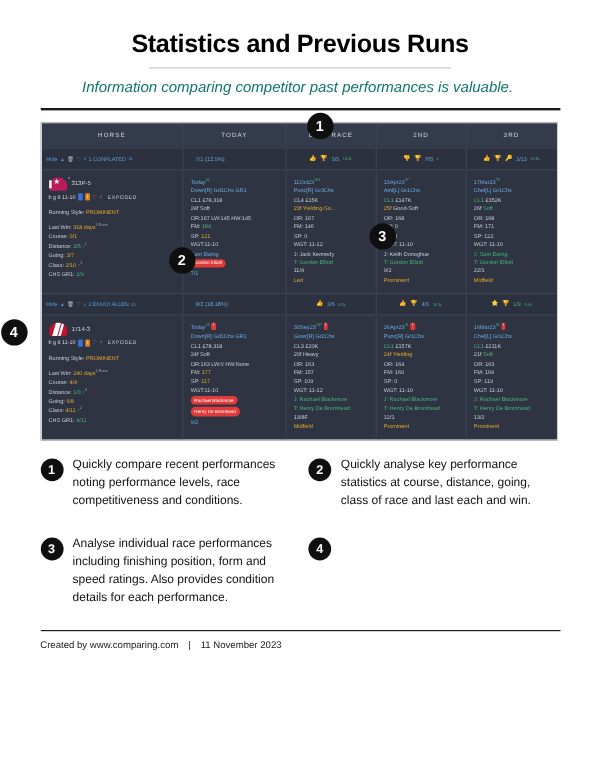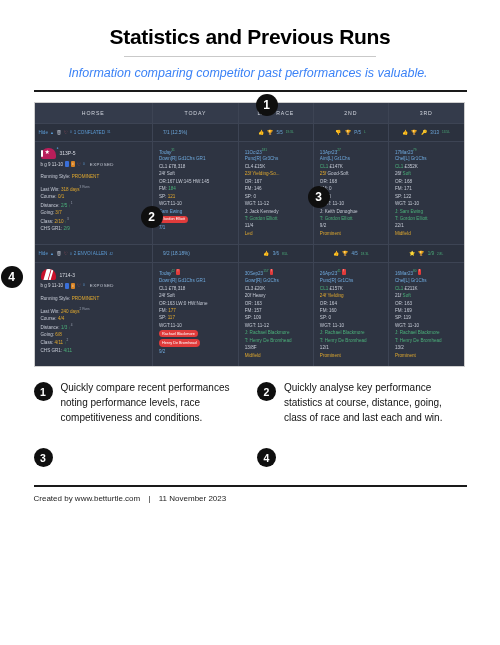--- a/index.html
+++ b/index.html
@@ -27,21 +27,21 @@
   .title-rule {
     width: 252px;
     height: 1px;
     background: #c9c9c9;
     margin: 7px auto 0 auto;
   }
   .subtitle {
     text-align: center;
     font-size: 12.5px;
     font-style: italic;
-    color: #3b82f6;
+    color: #0f766e;
     margin: 9px 4px 0 0;
   }
   .header-rule {
     width: 433px;
     height: 1.5px;
     background: #1a1a1a;
     margin: 10px auto 0 auto;
   }
 
   
@@ -763,26 +763,27 @@
   <div class="note">
     <div class="note-num">1</div>
     <div class="note-text">Quickly compare recent performances noting performance levels, race competitiveness and conditions.</div>
   </div>
   <div class="note">
     <div class="note-num">2</div>
     <div class="note-text">Quickly analyse key performance statistics at course, distance, going, class of race and last each and win.</div>
   </div>
   <div class="note">
     <div class="note-num">3</div>
+    <div class="note-text">Analyse individual race performances including finishing position, form and speed ratings. Also provides condition details for each performance.</div>
   </div>
   <div class="note">
     <div class="note-num">4</div>
   </div>
 </div>
 
 <div class="footer-rule"></div>
 <div class="footer">
   <div class="footer-text">
-    <span>Created by www.betturtle.com</span>
+    <span>Created by www.comparing.com</span>
     <span class="footer-sep">|</span>
     <span>11 November 2023</span>
   </div>
 </div>
 
 </body></html>

